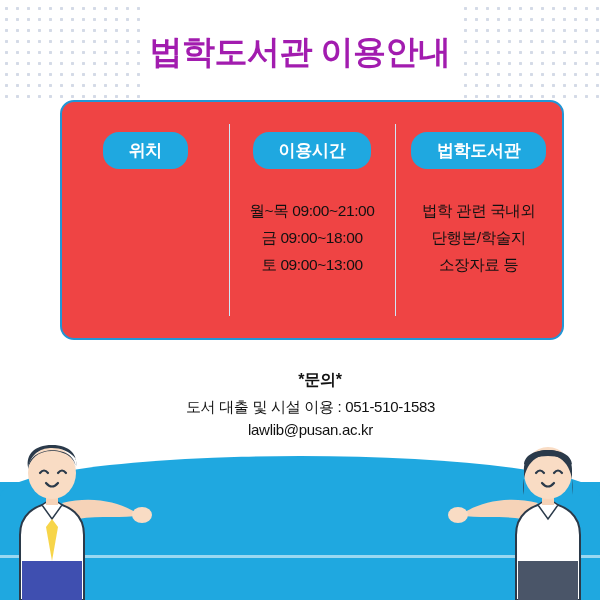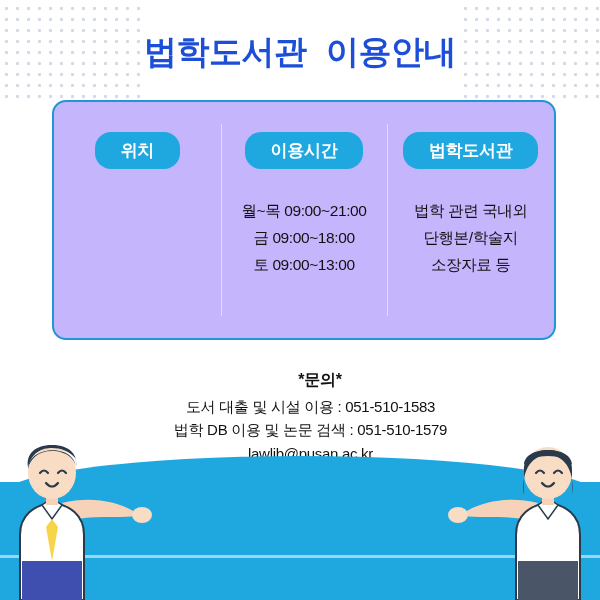--- a/index.html
+++ b/index.html
@@ -35,31 +35,30 @@
     border-radius:50% 50% 0 0 / 100% 100% 0 0;
   }
   .bottom-band:after{
     content:"";position:absolute;left:0;right:0;bottom:42px;height:3px;
     background:rgba(255,255,255,.55);
   }
 
   .title{
     position:absolute;top:30px;left:0;right:0;
     text-align:center;
-    font-size:33px;font-weight:bold;color:#1d4ed8;
+    font-size:33px;font-weight:bold;color:#a21caf;
     letter-spacing:-0.5px;
-    font-family:Liberation Mono, monospace;
   }
 
   .card{
-    position:absolute;left:52px;top:100px;
+    position:absolute;left:60px;top:100px;
     width:504px;height:240px;
     border:2px solid #2196d6;
     border-radius:14px;
-    background:#c4b5fd;
+    background:#ef4444;
     box-sizing:border-box;
   }
   .cols{
     position:absolute;inset:0;
     display:flex;
   }
   .col{
     flex:1;
     display:flex;flex-direction:column;align-items:center;
     padding-top:30px;
@@ -134,21 +133,20 @@
 단행본/학술지
 소장자료 등</div>
       </div>
 
     </div>
   </div>
 
   <div class="contact">
     <div class="heading">*문의*</div>
     <div class="line">도서 대출 및 시설 이용 : 051-510-1583</div>
-    <div class="line">법학 DB 이용 및 논문 검색 : 051-510-1579</div>
     <div class="line">lawlib@pusan.ac.kr</div>
   </div>
 
   <div class="bottom-band"></div>
 
   <div class="person left">
     <svg viewBox="0 0 175 185" width="175" height="185">
 
       <path d="M62 88 C 95 80, 122 88, 140 100 C 124 104, 100 100, 78 104 Z" fill="#f6d3b8"></path>
 

